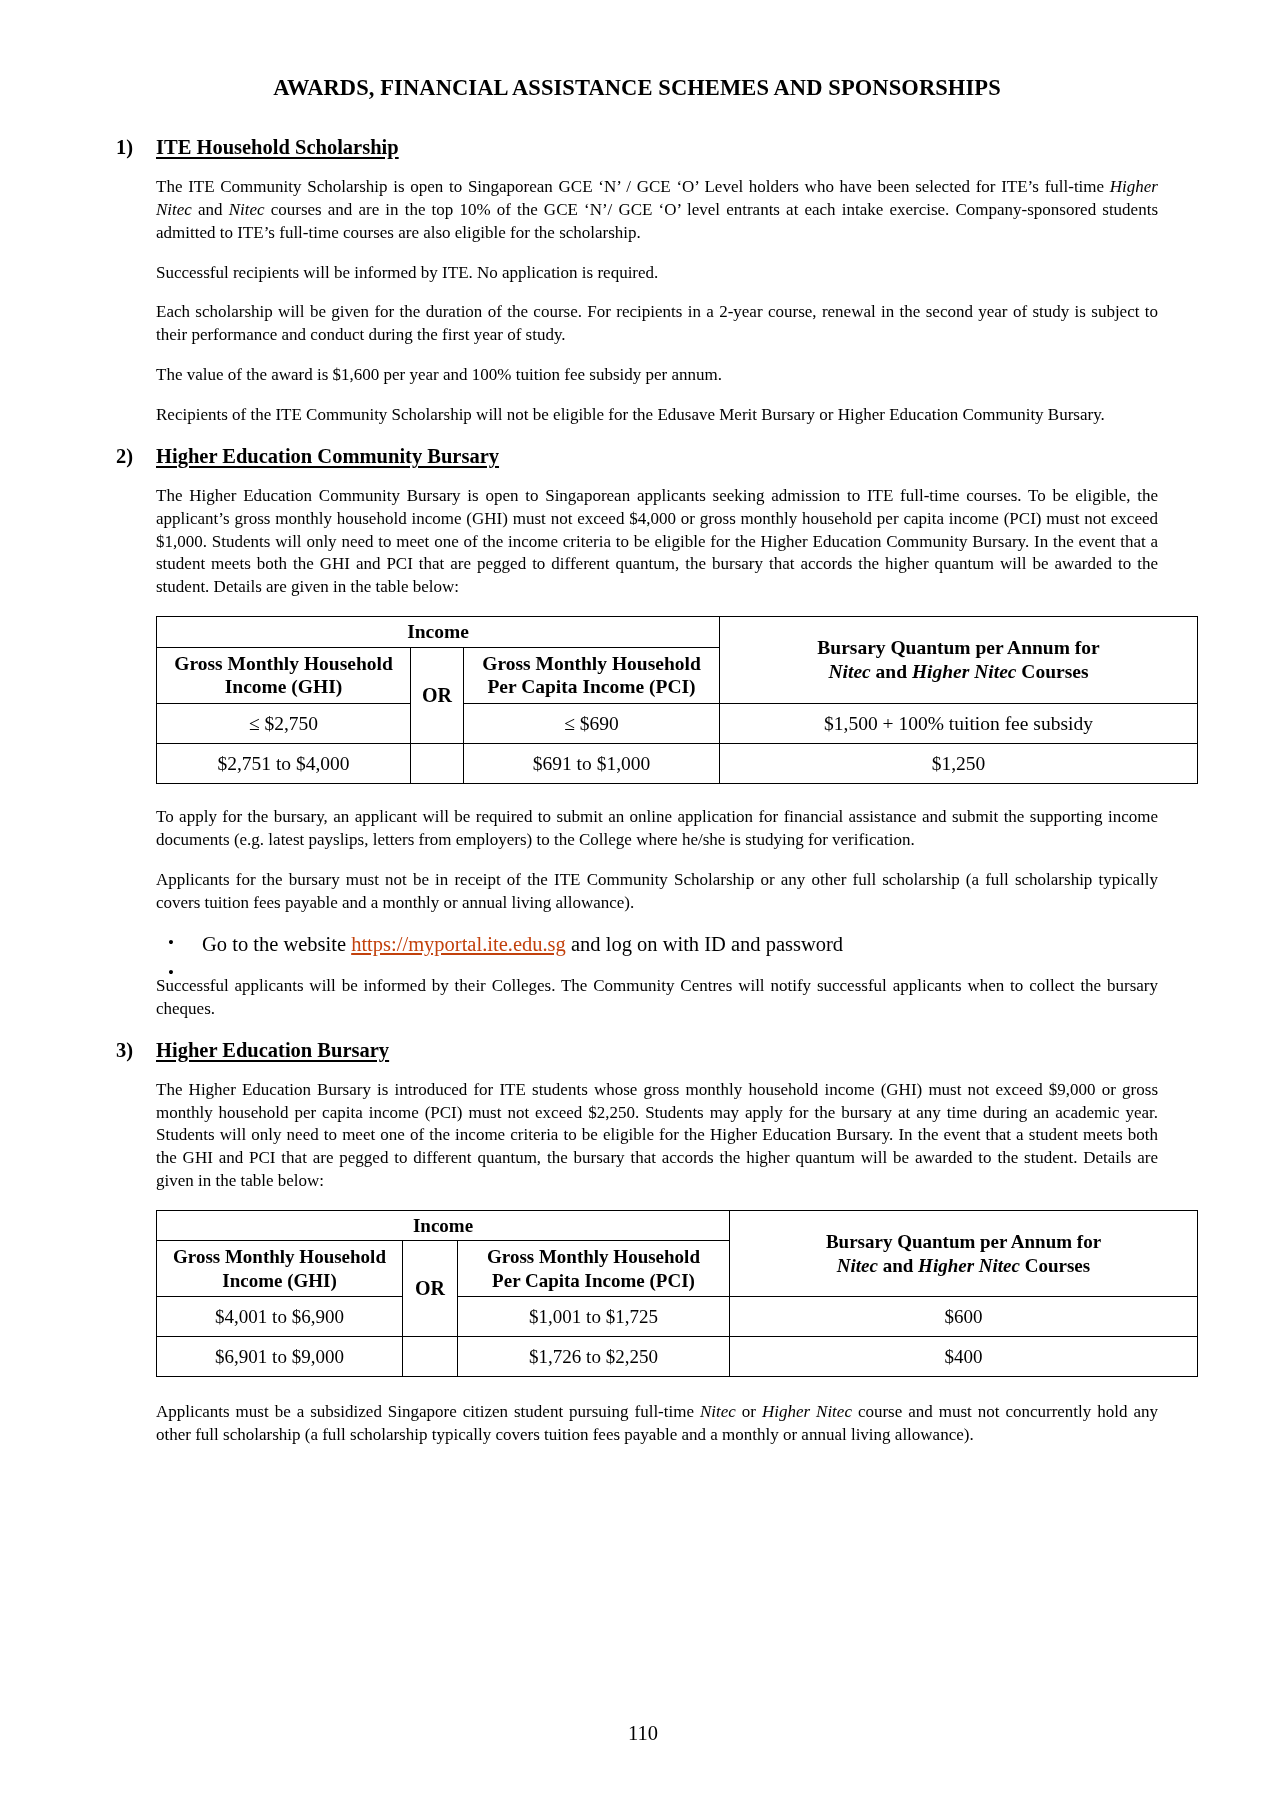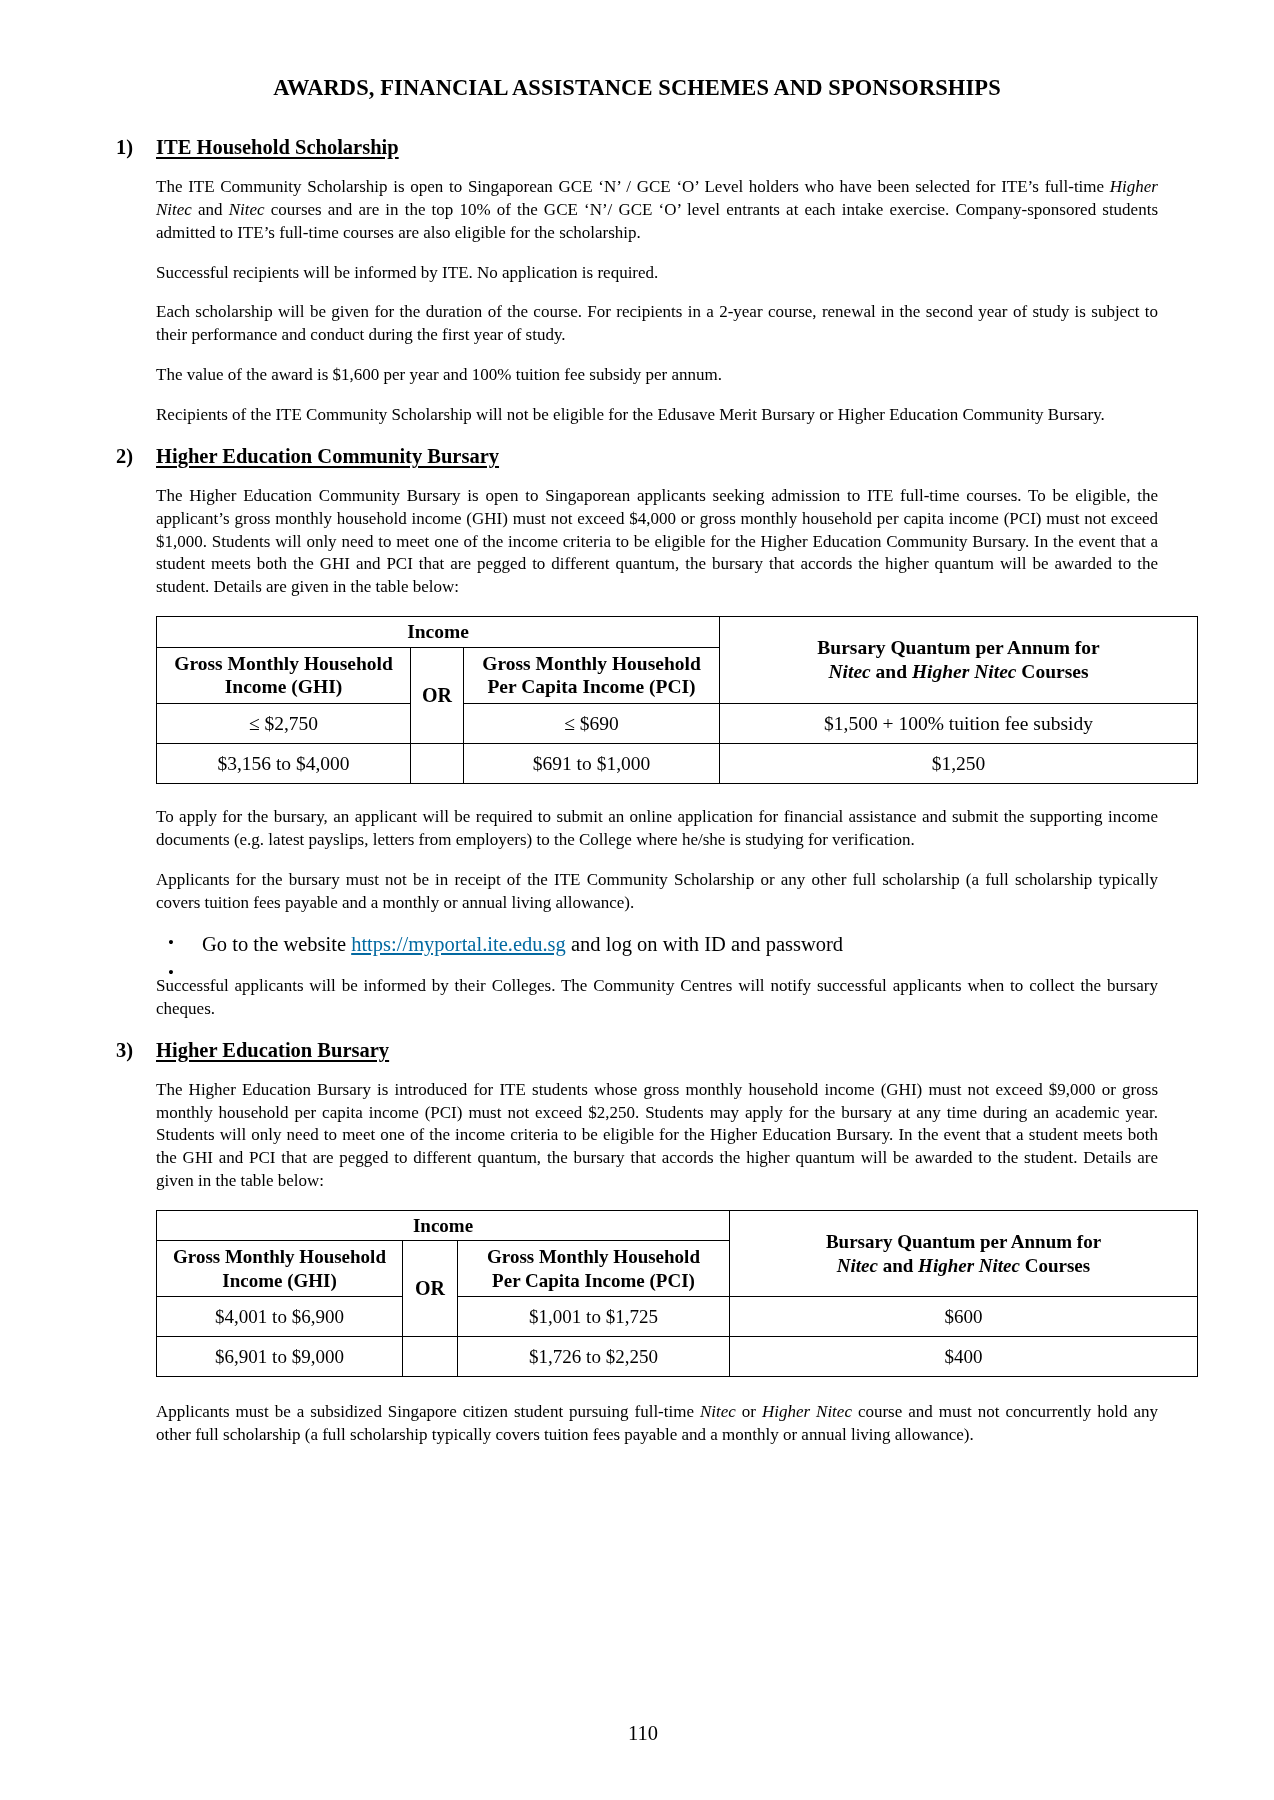--- a/index.html
+++ b/index.html
@@ -58,21 +58,21 @@
   }
   p.para {
     font-size: 17px;
     line-height: 1.345;
     text-align: justify;
     margin: 0 0 17px 0;
   }
   p.para.last { margin-bottom: 17px; }
   .ital { font-style: italic; }
   .link {
-    color: #0369a1;
+    color: #c2410c;
     text-decoration: underline;
     text-underline-offset: 1.5px;
   }
   
   ul.bullets {
     list-style: none;
     margin: 0 0 16px 0;
     padding: 0;
   }
   ul.bullets li {
@@ -190,21 +190,21 @@
               <span>Gross Monthly Household</span><br>
               <span>Per Capita Income (PCI)</span>
             </td>
           </tr>
           <tr class="data-row">
             <td>≤ $2,750</td>
             <td>≤ $690</td>
             <td>$1,500 + 100% tuition fee subsidy</td>
           </tr>
           <tr class="data-row">
-            <td>$3,156 to $4,000</td>
+            <td>$2,751 to $4,000</td>
             <td></td>
             <td>$691 to $1,000</td>
             <td>$1,250</td>
           </tr>
         </tbody>
       </table>
 
       <p class="para">To apply for the bursary, an applicant will be required to submit an online application for financial assistance and submit the supporting income documents (e.g. latest payslips, letters from employers) to the College where he/she is studying for verification.</p>
       <p class="para">Applicants for the bursary must not be in receipt of the ITE Community Scholarship or any other full scholarship (a full scholarship typically covers tuition fees payable and a monthly or annual living allowance).</p>
 

